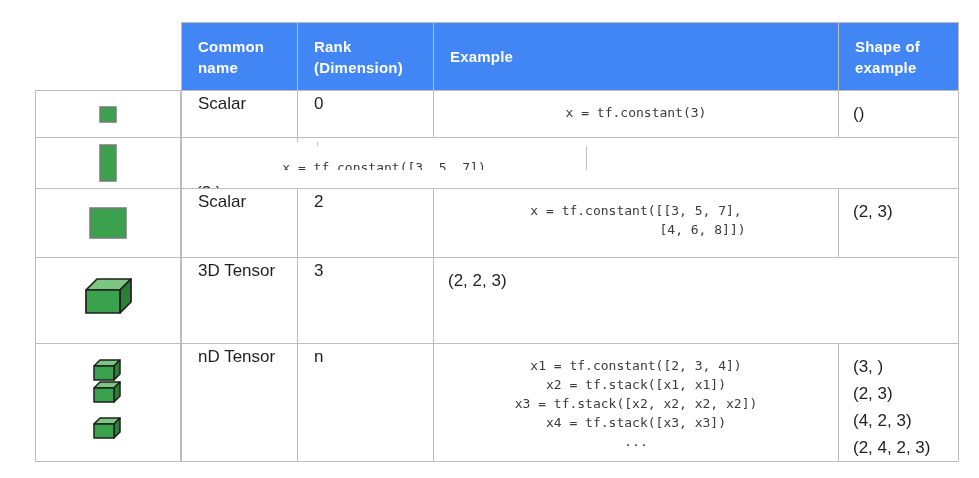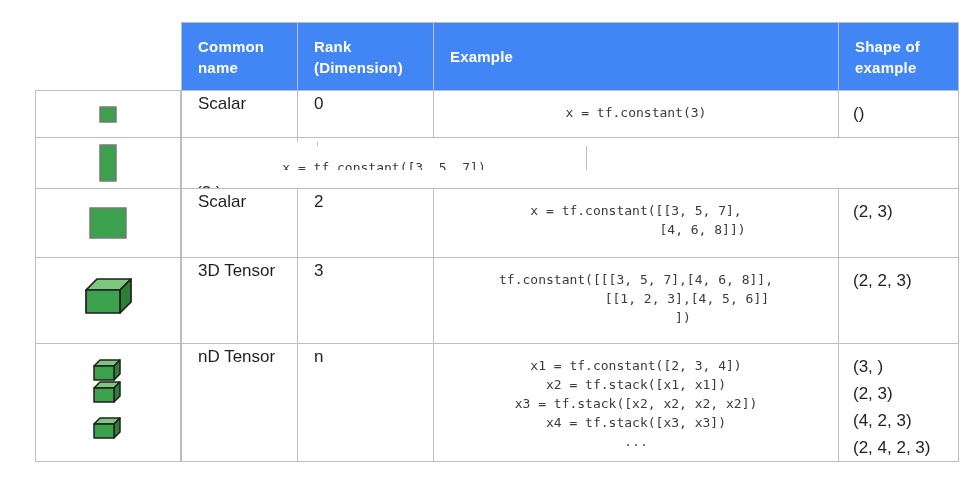--- a/index.html
+++ b/index.html
@@ -145,23 +145,20 @@
       <div class="trow" style="height: 69px;">
       <div class="cell col-name name">Scalar</div>
       <div class="cell col-rank rank">2</div>
       <div class="cell col-code code">x = tf.constant([[3, 5, 7],
                  [4, 6, 8]])</div>
       <div class="cell col-shape shape">(2, 3)</div>
     </div>
       <div class="trow" style="height: 86px;">
       <div class="cell col-name name">3D Tensor</div>
       <div class="cell col-rank rank">3</div>
-      <div class="cell col-code code">tf.constant([[[3, 5, 7],[4, 6, 8]],
-             [[1, 2, 3],[4, 5, 6]]
-            ])</div>
       <div class="cell col-shape shape">(2, 2, 3)</div>
     </div>
       <div class="trow" style="height: 117px;">
       <div class="cell col-name name">nD Tensor</div>
       <div class="cell col-rank rank">n</div>
       <div class="cell col-code code">x1 = tf.constant([2, 3, 4])
 x2 = tf.stack([x1, x1])
 x3 = tf.stack([x2, x2, x2, x2])
 x4 = tf.stack([x3, x3])
 ...</div>

